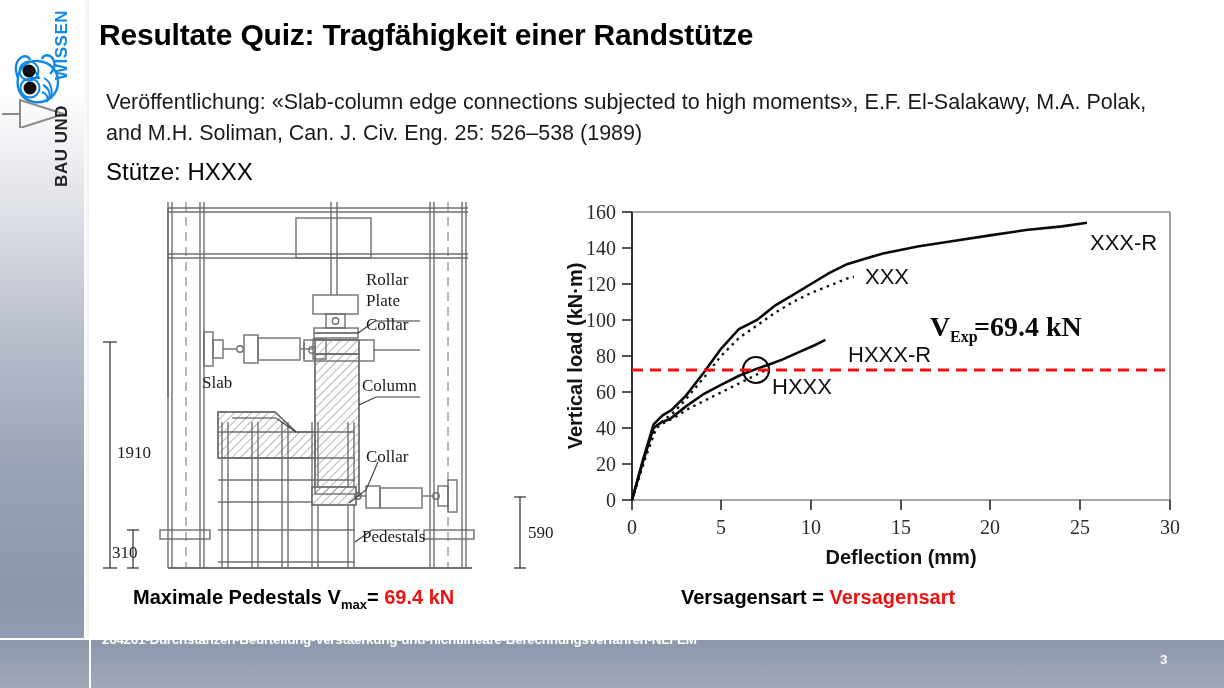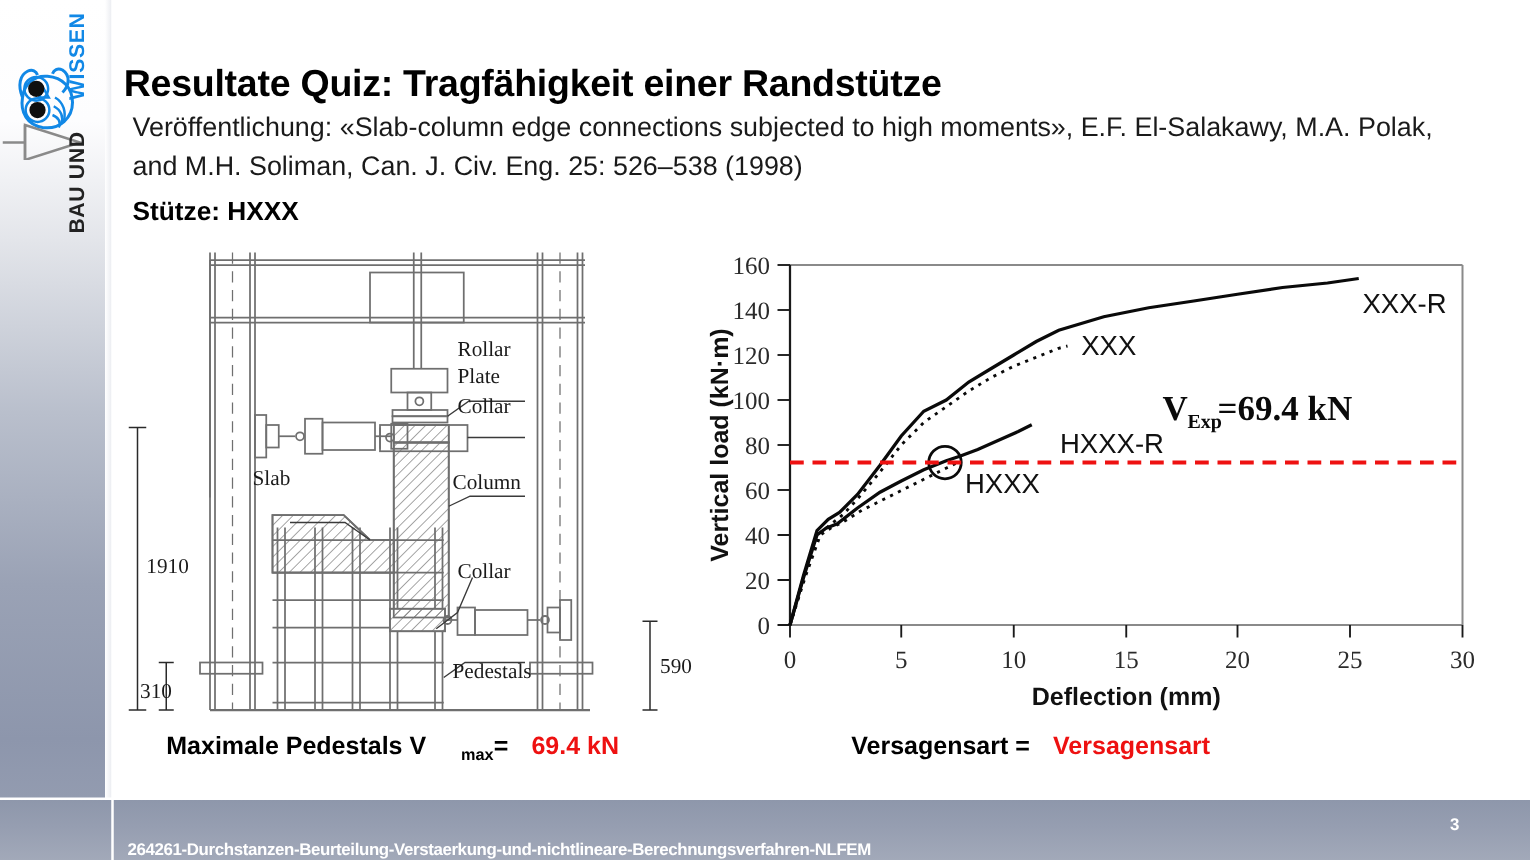--- a/index.html
+++ b/index.html
@@ -37,60 +37,60 @@
     left:52px;top:10px;
     font-size:17px;color:#1188e6;
   }
   #logo-bau{
     left:52px;top:105px;
     font-size:17px;color:#222222;
   }
   #owl{position:absolute;left:2px;top:38px;width:74px;height:90px;}
   
   #title{
-    position:absolute;left:99px;top:51px;
+    position:absolute;left:99px;top:18px;
     font-size:30px;font-weight:bold;color:#000000;
     font-family:"Liberation Sans", sans-serif;
     font-stretch:condensed;
     letter-spacing:-0.2px;
     white-space:nowrap;
   }
   #subtitle{
     position:absolute;left:106px;top:87px;width:1080px;
     font-size:21.5px;color:#1a1a1a;line-height:1.42;
     font-family:"Liberation Sans", sans-serif;
   }
   #stuetze{
     position:absolute;left:106px;top:158px;
-    font-size:21px;font-weight:bold;color:#000000;
+    font-size:24px;font-weight:normal;color:#000000;
   }
   
   .caption{
     position:absolute;
     font-size:20px;font-weight:bold;color:#000000;
     font-family:"Liberation Sans", sans-serif;
     white-space:nowrap;
   }
   #caption-left{left:133px;top:586px;}
   #caption-right{left:681px;top:586px;}
-  .redtxt{color:#ee1111;margin-left:13px;}
-  .sub{font-size:13px;vertical-align:sub;margin-left:28px;}
+  .redtxt{color:#ee1111;}
+  .sub{font-size:13px;vertical-align:sub;}
   
   #footer{
     position:absolute;left:0;top:640px;width:1224px;height:48px;
     background:linear-gradient(to bottom,#8e97ab 0%,#969eb1 45%,#a2a9b9 100%);
   }
   #footer-divider{
     position:absolute;left:0;top:638px;width:1224px;height:2px;background:#ffffff;
   }
   #footer-sep{
     position:absolute;left:89px;top:640px;width:2px;height:48px;background:#ffffff;
   }
   #footer-text{
-    position:absolute;left:102px;top:672px;
+    position:absolute;left:102px;top:632px;
     font-size:13.5px;font-weight:bold;color:#ffffff;
     font-family:"Liberation Sans", sans-serif;
     font-stretch:condensed;
     letter-spacing:-0.3px;
     white-space:nowrap;
   }
   #footer-page{
     position:absolute;left:1160px;top:652px;
     font-size:13.5px;font-weight:bold;color:#ffffff;
   }
@@ -126,21 +126,21 @@
     <path d="M18 62 L62 76 L18 90 Z"></path>
     <line x1="0" y1="76" x2="18" y2="76"></line>
     <line x1="18" y1="62" x2="18" y2="90"></line>
   </g>
 </svg>
 
 <div class="vtext" id="logo-wissen">WISSEN</div>
 <div class="vtext" id="logo-bau">BAU UND</div>
 
 <div id="title">Resultate Quiz: Tragfähigkeit einer Randstütze</div>
-<div id="subtitle">Veröffentlichung: «Slab-column edge connections subjected to high moments», E.F. El-Salakawy, M.A. Polak, and M.H. Soliman, Can. J. Civ. Eng. 25: 526–538 (1998)</div>
+<div id="subtitle">Veröffentlichung: «Slab-column edge connections subjected to high moments», E.F. El-Salakawy, M.A. Polak, and M.H. Soliman, Can. J. Civ. Eng. 25: 526–538 (1989)</div>
 <div id="stuetze">Stütze: HXXX</div>
 
 <svg id="fig-left" viewBox="0 0 460 390">
   <g stroke="#6f6f6f" fill="none" stroke-width="1.4">
 
     <line x1="68" y1="208" x2="68" y2="18"></line>
     <rect x="68" y="18" width="300" height="0"></rect>
     <line x1="68" y1="18" x2="368" y2="18"></line>
     <line x1="68" y1="22" x2="368" y2="22"></line>
     <line x1="68" y1="64" x2="368" y2="64"></line>

